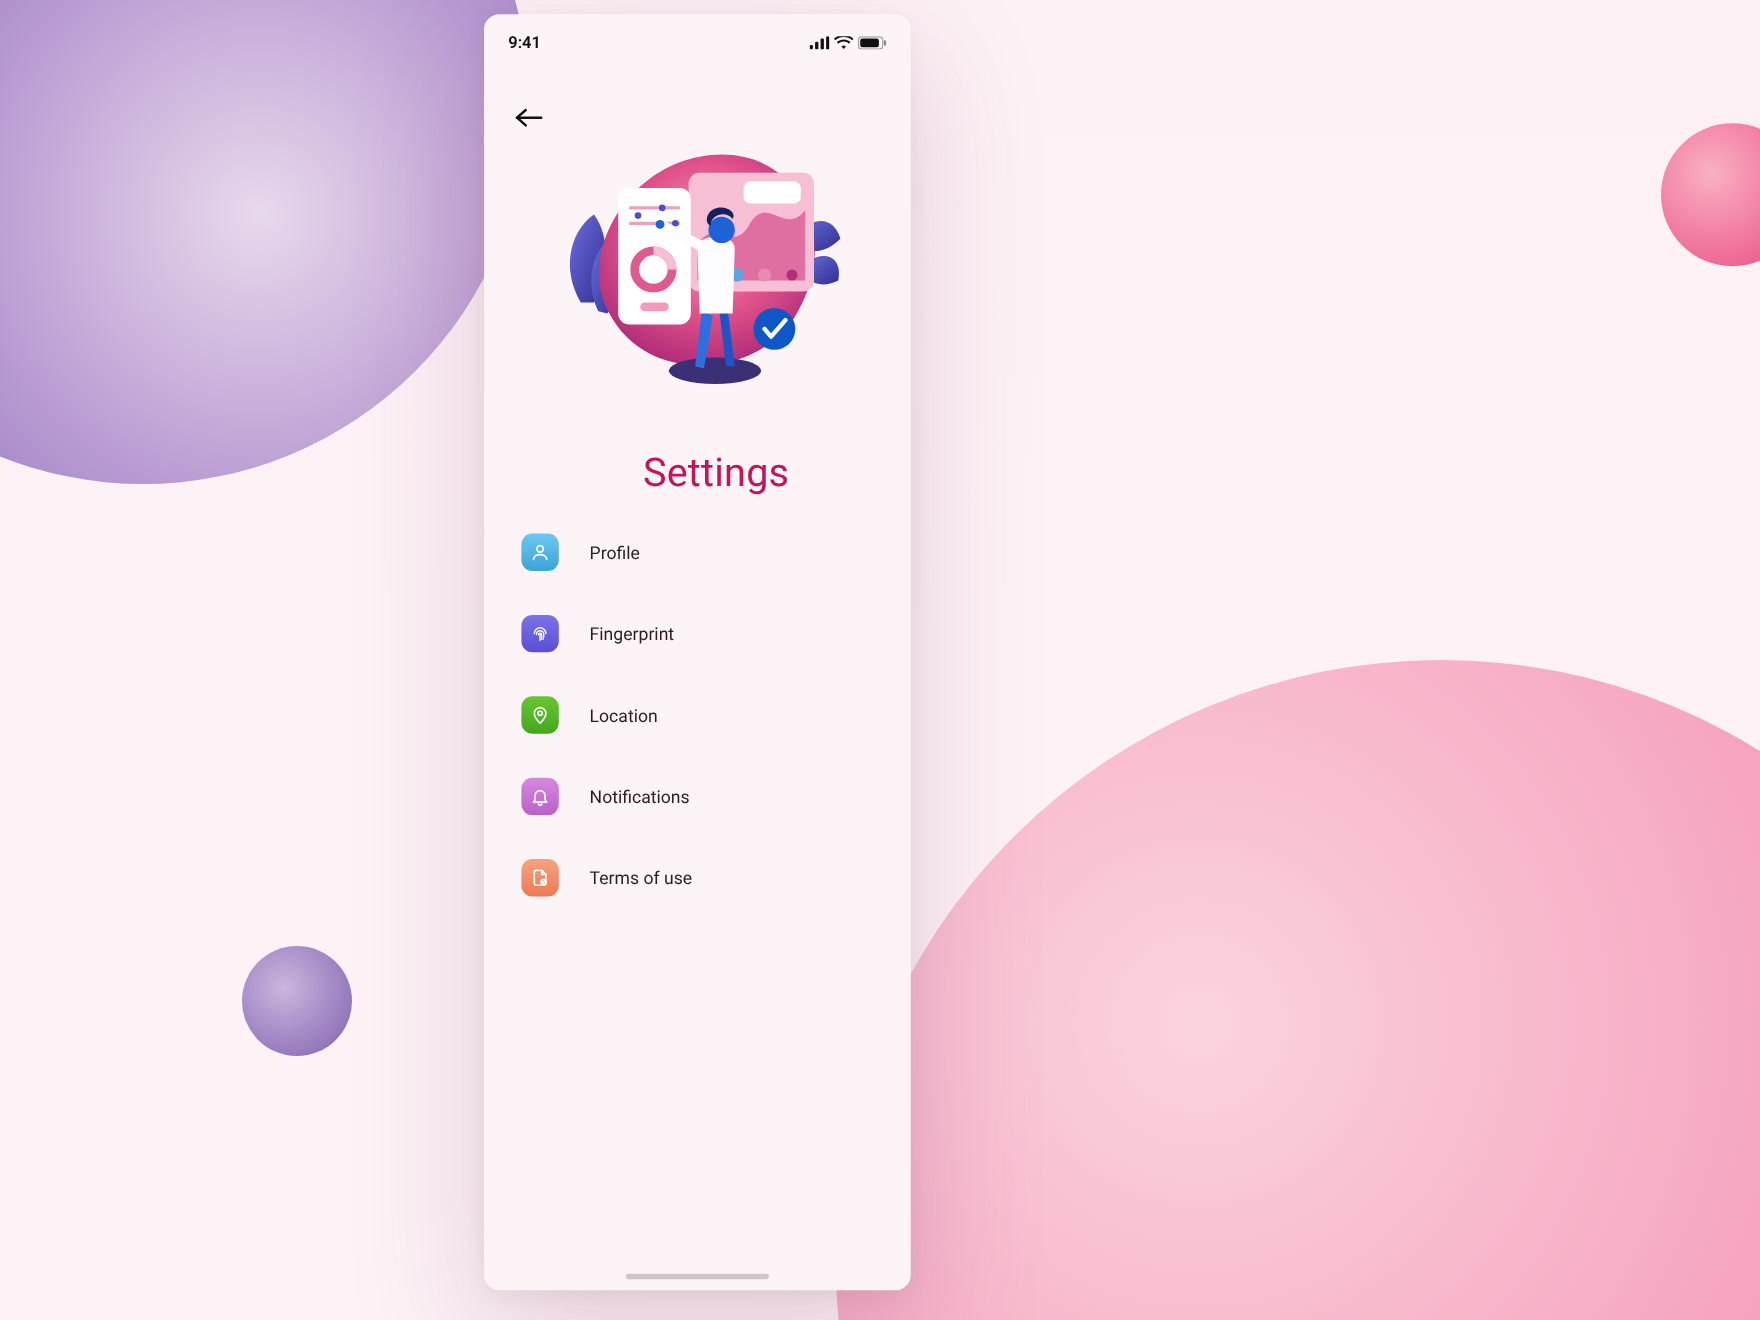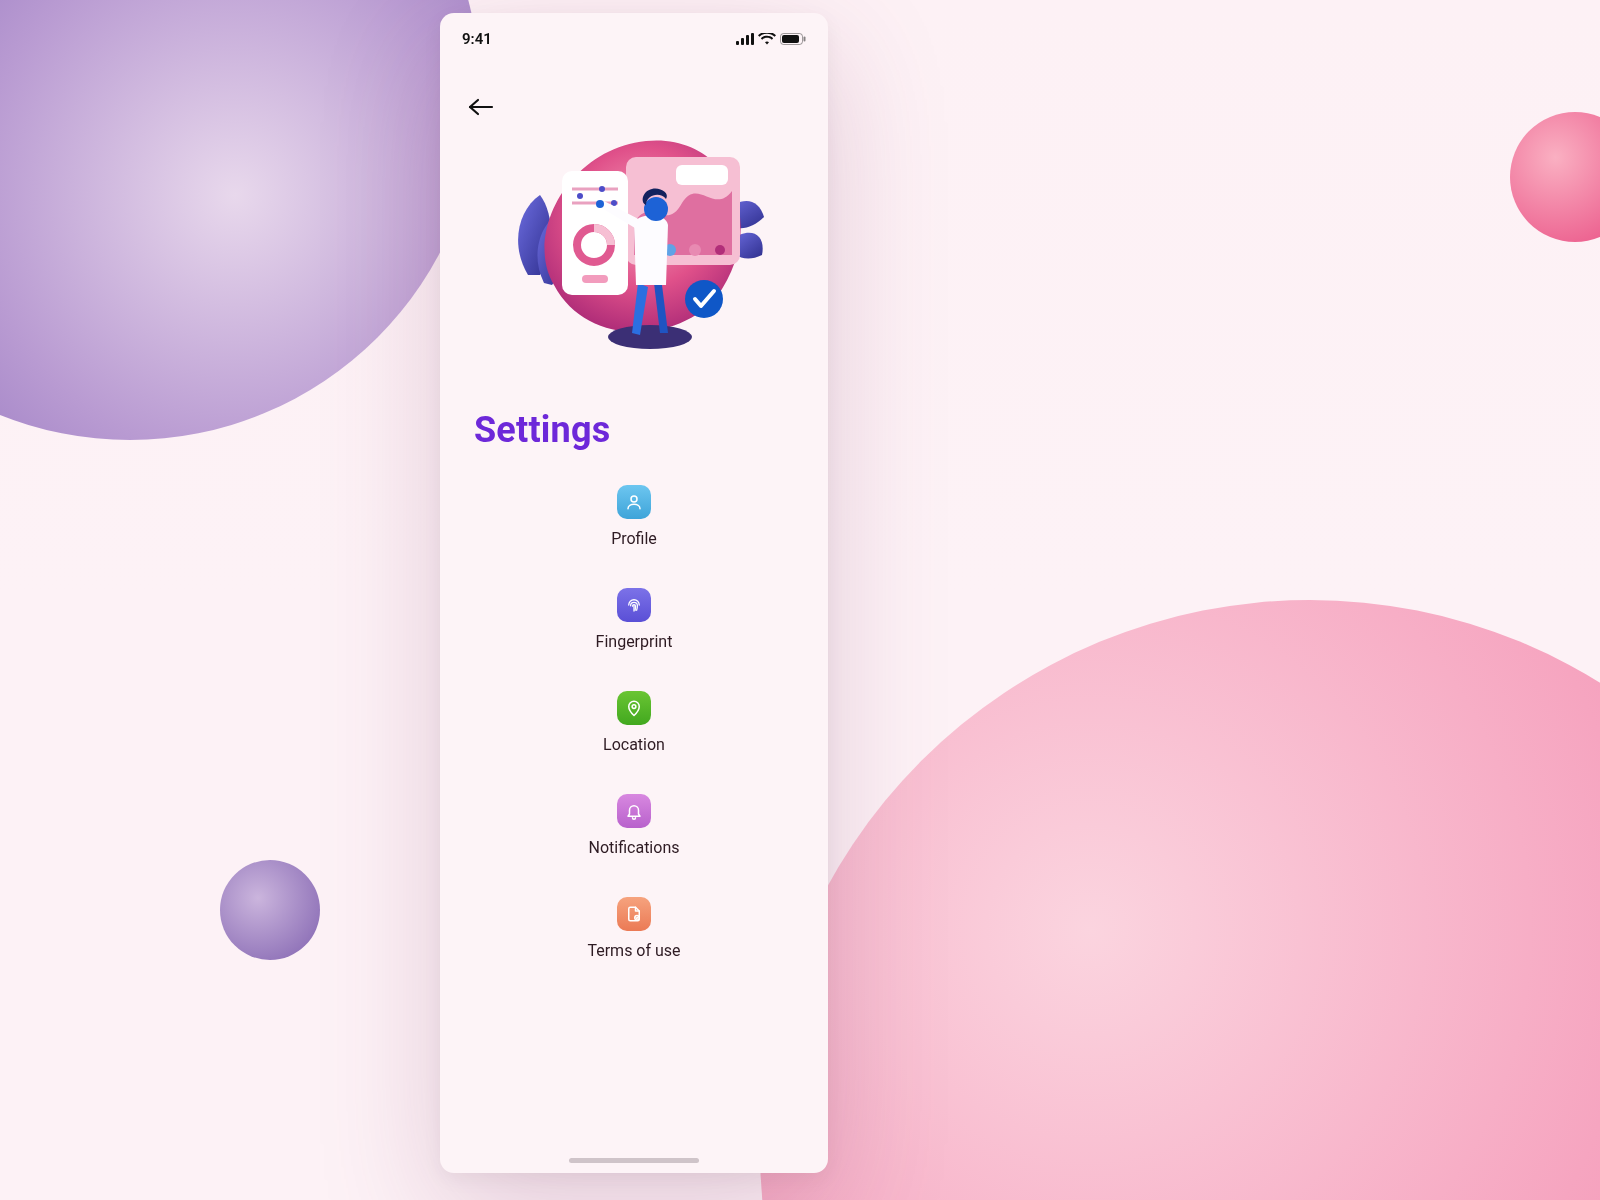--- a/index.html
+++ b/index.html
@@ -20,38 +20,39 @@
   .phone {
     position:absolute;
     left:440px;
     top:13px;
     width:388px;
     height:1160px;
     background:#fdf4f7;
     border-radius:14px;
     box-shadow:0 40px 120px rgba(130,60,110,.22), 0 6px 20px rgba(0,0,0,.05);
     overflow:hidden;
+    text-align:center;
   }
 
   
   .statusbar { display:flex; align-items:center; justify-content:space-between; padding:14px 22px 4px; height:42px; }
   .statusbar .time { font-weight:600; font-size:15px; color:#111; }
   .status-right { display:flex; align-items:center; gap:4px; }
 
   
   .back-btn { position:absolute; top:78px; left:24px; width:34px; height:34px; display:flex; align-items:center; justify-content:center; cursor:pointer; background:none; border:none; }
 
   
   .hero { position:relative; margin:50px auto 0; width:100%; height:280px; }
   .hero svg { display:block; margin:0 auto; }
 
-  .title { font-size:36px; font-weight:700; color:#6d28d9; margin:24px 0 14px 34px; letter-spacing:.2px; }
+  .title { font-size:36px; font-weight:400; color:#be185d; margin:24px 0 14px 34px; letter-spacing:.2px; }
 
   .menu { display:flex; flex-direction:column; gap:0px; margin-top:6px; }
-  .menu-item { display:flex; align-items:center; gap:10px; padding:20px 34px; cursor:pointer;flex-direction:column; }
+  .menu-item { display:flex; align-items:center; gap:28px; padding:20px 34px; cursor:pointer; }
   .icon-box { width:34px; height:34px; border-radius:10px; display:flex; align-items:center; justify-content:center; flex-shrink:0; }
   .menu-label { font-size:16px; color:#2e1b23; }
 
   .c-profile   { background:linear-gradient(180deg,#6dc6f0,#3ea4d9); }
   .c-finger    { background:linear-gradient(180deg,#7c72e8,#5a4fd6); }
   .c-bell      { background:linear-gradient(180deg,#d888e0,#b861cc); }
   .c-location  { background:linear-gradient(180deg,#6ac533,#42a81f); }
   .c-terms     { background:linear-gradient(180deg,#f6a37e,#eb7a55); }
   .c-logout    { background:linear-gradient(180deg,#f56d76,#e8444d); }
 

